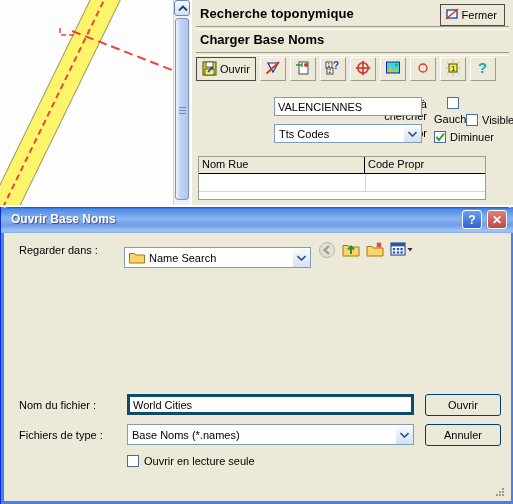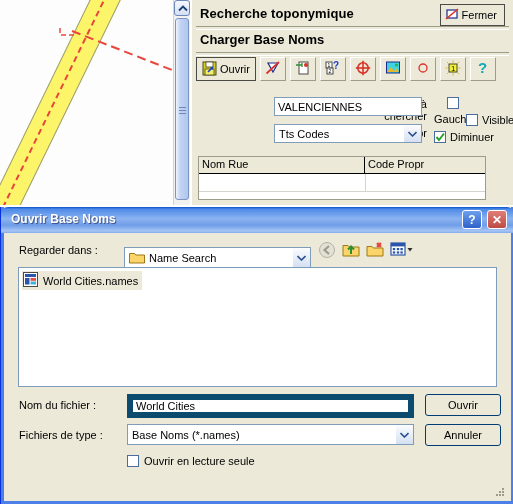--- a/index.html
+++ b/index.html
@@ -337,21 +337,21 @@
     padding: 1px 4px 1px 1px;
     background: #ece9d8;
     font-size: 11px;
     cursor: default;
   }
 
   .dlg-label { position: absolute; font-size: 11px; }
   .dlg-input {
     position: absolute;
     background: #ffffff;
-    border: 6px solid #0c4a6e;
+    border: 3px solid #0c4a6e;
     box-sizing: border-box;
     font-family: "Liberation Sans", sans-serif;
     font-size: 11px;
     padding: 6px 3px;
     color: #000;
   }
   .dlg-button {
     position: absolute;
     width: 76px; height: 22px;
     background: #ece9d8;
@@ -625,34 +625,20 @@
             <rect x="6.8" y="6" width="2.4" height="2.2"></rect>
             <rect x="10.4" y="6" width="2.4" height="2.2"></rect>
           <rect x="2.8" y="9.4" width="2.4" height="2.2"></rect>
             <rect x="6.8" y="9.4" width="2.4" height="2.2"></rect>
             <rect x="10.4" y="9.4" width="2.4" height="2.2"></rect>
         </g>
         <path d="M17.5 6 L22.5 6 L20 9.5 Z" fill="#2f2f2f"></path>
       </svg>
     </div>
 
-    <div id="file-list">
-      <div id="file-item">
-        <span>
-          <svg width="15" height="15" viewBox="0 0 15 15">
-            <rect x="0.5" y="0.5" width="14" height="14" fill="#ffffff" stroke="#4a4a46" stroke-width="1"></rect>
-            <rect x="2" y="2" width="11" height="3" fill="#2b55a8"></rect>
-            <rect x="2" y="6" width="4.5" height="6.5" fill="#2b55a8"></rect>
-            <rect x="7.5" y="6" width="5.5" height="2.8" fill="#e84b3f"></rect>
-            <rect x="7.5" y="9.5" width="5.5" height="3" fill="#3fb2d8"></rect>
-          </svg>
-        </span>
-        <span>World Cities.names</span>
-      </div>
-    </div>
 
     <div class="dlg-label" style="left:15px; top:166px;">Nom du fichier :</div>
     <input class="dlg-input" style="left: 123px; top: 161px; width: 287px; height: 21px;" value="World Cities">
     <button class="dlg-button" style="left:421px; top:161px;">Ouvrir</button>
 
     <div class="dlg-label" style="left:15px; top:196px;">Fichiers de type :</div>
     <div class="combo" style="left:123px; top:191px; width:287px; height:21px;">
       <span class="cv">Base Noms (*.names)</span>
       <span class="arrow-box">
         <svg width="9" height="6" viewBox="0 0 9 6">

